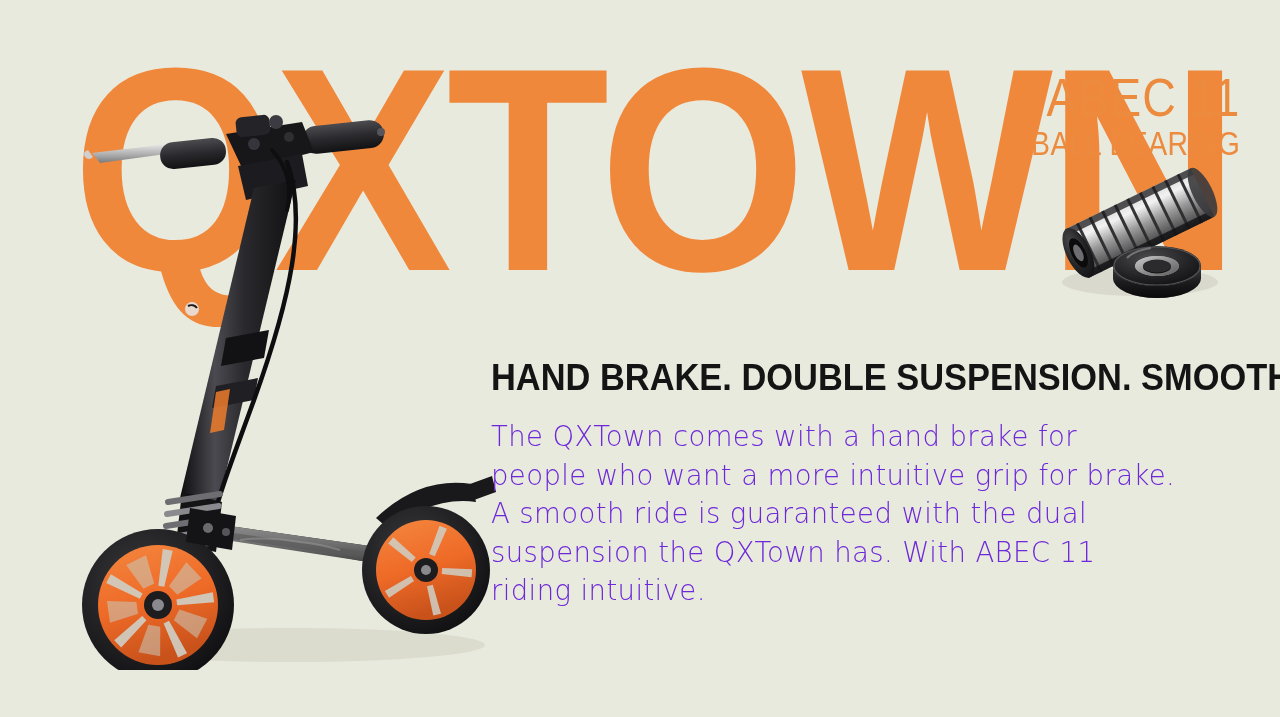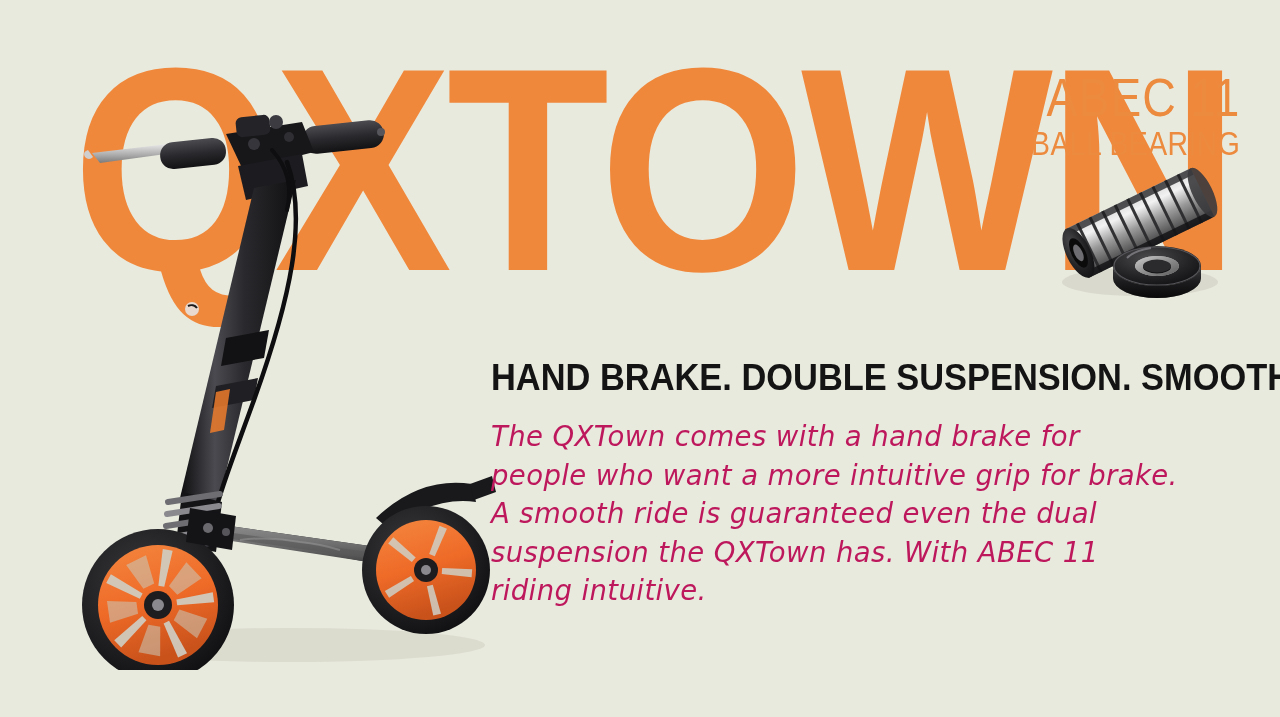--- a/index.html
+++ b/index.html
@@ -85,24 +85,23 @@
     transform-origin: left center;
     white-space: nowrap;
     margin: 0;
   }
   .body-copy {
     margin: 19px 0 0 0;
     font-family: "DejaVu Sans", sans-serif;
     font-weight: 300;
     font-size: 27.5px;
     line-height: 38.5px;
-    color: #be185d;
+    color: #6d28d9;
     letter-spacing: 0.4px;
     width: 690px;
-    font-style: italic;
   }
   .body-copy span { display: block; white-space: nowrap; }
 
   
   .scooter {
     position: absolute;
     left: 40px;
     top: 100px;
     width: 470px;
     height: 570px;
@@ -352,19 +351,19 @@
         <path d="M-30 -8 a40 18 0 0 1 24 -10" stroke="#8d8d92" stroke-width="2" fill="none" opacity="0.7"></path>
       </g>
     </svg>
   </div>
 
   <div class="copy-block">
     <h2 class="headline">HAND BRAKE. DOUBLE SUSPENSION. SMOOTH</h2>
     <p class="body-copy">
       <span>The QXTown comes with a hand brake for</span>
       <span>people who want a more intuitive grip for brake.</span>
-      <span>A smooth ride is guaranteed even the dual</span>
+      <span>A smooth ride is guaranteed with the dual</span>
       <span>suspension the QXTown has. With ABEC 11</span>
       <span>riding intuitive.</span>
     </p>
   </div>
 
 </div>
 
 </body></html>

